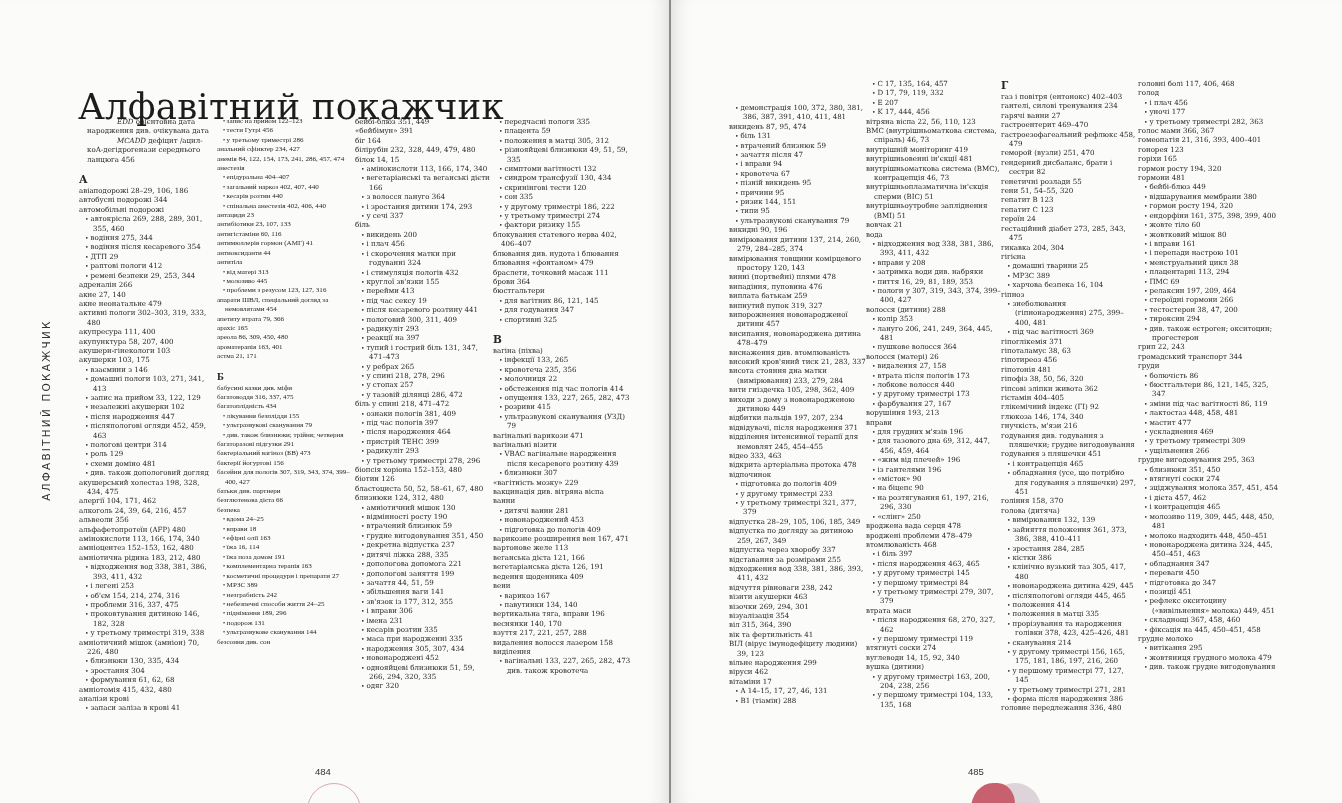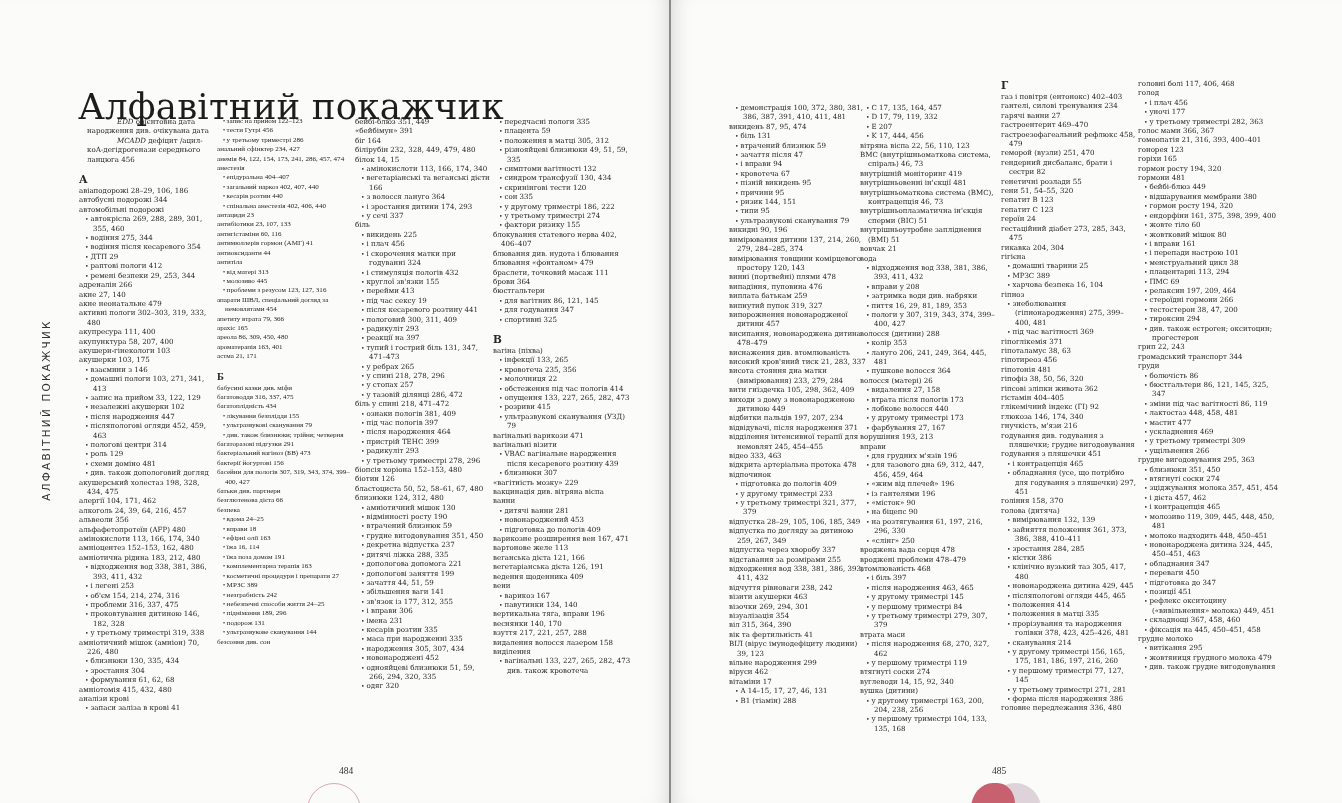--- a/index.html
+++ b/index.html
@@ -34,21 +34,21 @@
     font-size: 7.05px; line-height: 9.4px; color: #262626;
   }
   .col .e { padding-left: 8px; text-indent: -8px; }
   .col .s { padding-left: 14px; text-indent: -8px; }
   .col .s::before { content: "• "; font-size: 6px; }
   .col .L { font-weight: bold; font-size: 10.5px; line-height: 12px; margin-top: 9px; margin-bottom: 1px; }
   .col .L.first { margin-top: 0; }
   .col .i { font-style: italic; margin-left: 38px; }
 
   .pagenum {
-    position: absolute; font-family: Liberation Serif, serif; font-size: 9.5px; color: #333; margin-left: 24px;
+    position: absolute; font-family: Liberation Sans, sans-serif; font-size: 9.5px; color: #333;
   }
   .circle { position: absolute; border-radius: 50%; }
 </style>
 </head>
 <body>
 
 <div class="spread">
   <div class="page left">
     <h1 class="title">Алфавітний покажчик</h1>
     <div class="side-label left">АЛФАВІТНИЙ ПОКАЖЧИК</div>
@@ -165,21 +165,21 @@
         <div class="e">«бейбімун» 391</div>
         <div class="e">біг 164</div>
         <div class="e">білірубін 232, 328, 449, 479, 480</div>
         <div class="e">білок 14, 15</div>
         <div class="s">амінокислоти 113, 166, 174, 340</div>
         <div class="s">вегетаріанські та веганські дієти 166</div>
         <div class="s">з волосся лануго 364</div>
         <div class="s">і зростання дитини 174, 293</div>
         <div class="s">у сечі 337</div>
         <div class="e">біль</div>
-        <div class="s">викидень 225</div>
+        <div class="s">викидень 200</div>
         <div class="s">і плач 456</div>
         <div class="s">і скорочення матки при годуванні 324</div>
         <div class="s">і стимуляція пологів 432</div>
         <div class="s">круглої зв'язки 155</div>
         <div class="s">перейми 413</div>
         <div class="s">під час сексу 19</div>
         <div class="s">після кесаревого розтину 441</div>
         <div class="s">пологовий 300, 311, 409</div>
         <div class="s">радикуліт 293</div>
         <div class="s">реакції на 397</div>
@@ -328,21 +328,21 @@
         <div class="e">візуалізація 354</div>
         <div class="e">віл 315, 364, 390</div>
         <div class="e">вік та фертильність 41</div>
         <div class="e">ВІЛ (вірус імунодефіциту людини) 39, 123</div>
         <div class="e">вільне народження 299</div>
         <div class="e">віруси 462</div>
         <div class="e">вітаміни 17</div>
         <div class="s">A 14–15, 17, 27, 46, 131</div>
         <div class="s">B1 (тіамін) 288</div>
       </div>
-    <div class="col" id="col5" style="left:189px; top:79px; width:138px;margin-top:24px;">
+    <div class="col" id="col5" style="left:195px; top:79px; width:138px;">
         <div class="s">C 17, 135, 164, 457</div>
         <div class="s">D 17, 79, 119, 332</div>
         <div class="s">E 207</div>
         <div class="s">K 17, 444, 456</div>
         <div class="e">вітряна віспа 22, 56, 110, 123</div>
         <div class="e">ВМС (внутрішньоматкова система, спіраль) 46, 73</div>
         <div class="e">внутрішній моніторинг 419</div>
         <div class="e">внутрішньовенні ін'єкції 481</div>
         <div class="e">внутрішньоматкова система (ВМС), контрацепція 46, 73</div>
         <div class="e">внутрішньоплазматична ін'єкція сперми (ВІС) 51</div>

